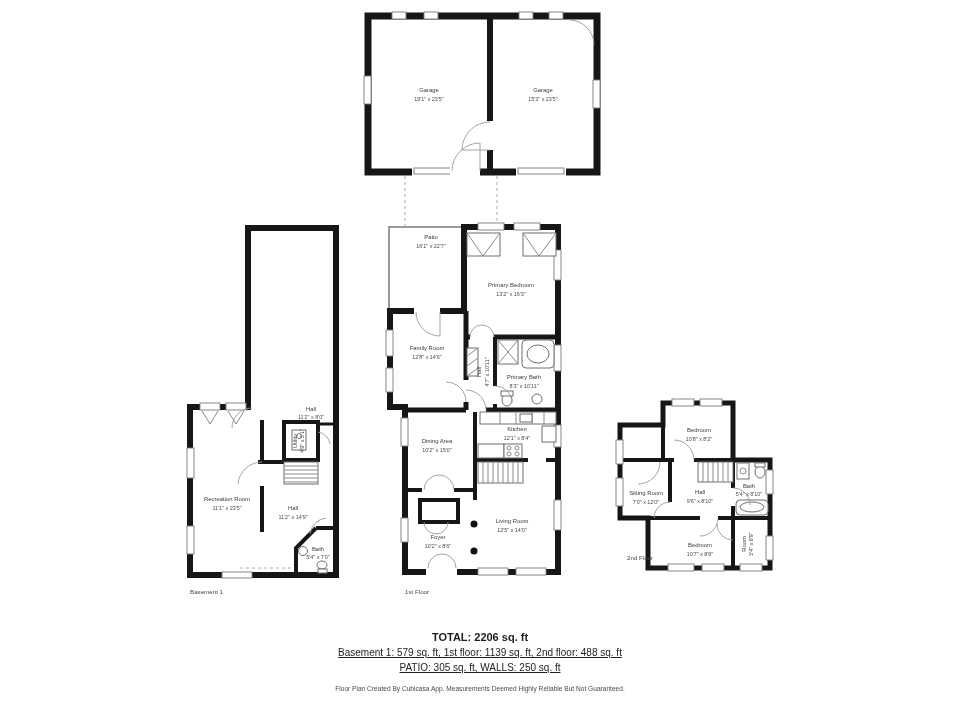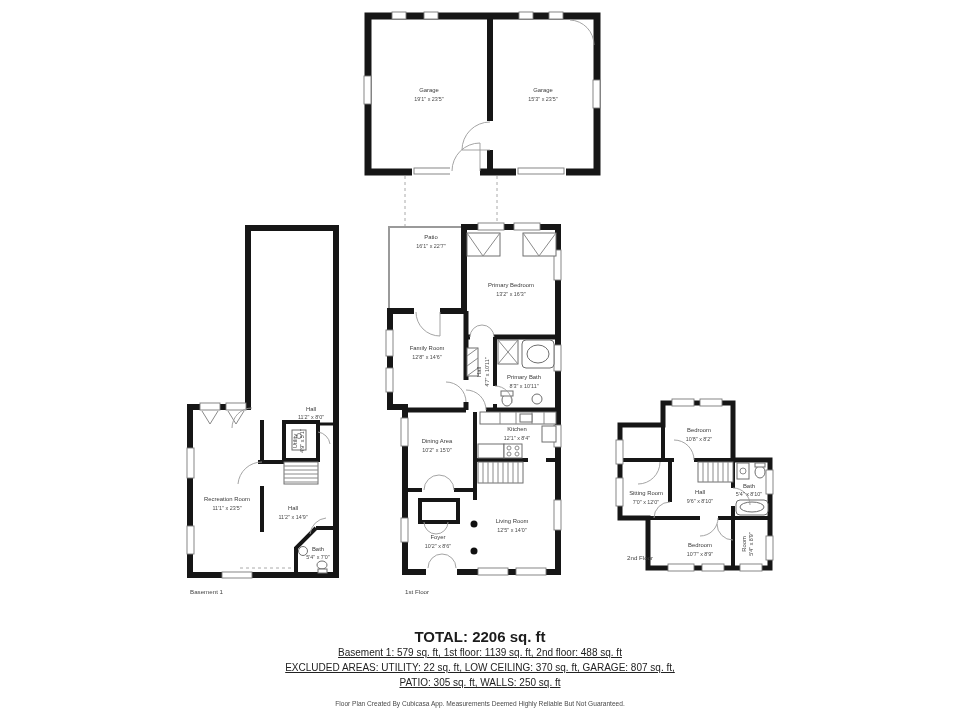--- a/index.html
+++ b/index.html
@@ -10,21 +10,21 @@
   .wall-fill{fill:#ffffff;stroke:#161616;}
   .thin{fill:none;stroke:#8a8a8a;stroke-width:1;}
   .fix{fill:#ffffff;stroke:#6f6f6f;stroke-width:1;}
   .arc{fill:none;stroke:#9a9a9a;stroke-width:0.9;}
   .win{fill:#ffffff;stroke:#7a7a7a;stroke-width:0.9;}
   .dash{fill:none;stroke:#aaaaaa;stroke-width:1;stroke-dasharray:3,3;}
   .rname{font-size:5.9px;fill:#3a3a3a;}
   .rdims{font-size:5.4px;fill:#4a4a4a;}
   .floorlbl{font-size:6.2px;fill:#444;}
   .summary{position:absolute;left:0;right:0;top:629px;text-align:center;color:#1c1c1c;}
-  .summary .total{font-size:15px;font-weight:bold;line-height:16px;}
+  .summary .total{font-size:11px;font-weight:bold;line-height:16px;}
   .summary .line{font-size:10px;line-height:15px;color:#222;text-decoration:underline;}
   .summary .disclaimer{font-size:6.6px;color:#4a4a4a;margin-top:10px;}
 </style>
 </head>
 <body>
 
 <div id="canvas">
 <svg width="960" height="720" viewBox="0 0 960 720">
 
   <g>
@@ -339,17 +339,16 @@
       <text class="rname" x="748" y="542" text-anchor="middle" font-size="5">Room</text>
       <text class="rdims" x="748" y="549" text-anchor="middle" font-size="4.8">5'4" x 8'9"</text>
     </g>
     <text class="floorlbl" x="627" y="560">2nd Floor</text>
   </g>
 </svg>
 
   <div class="summary">
     <div class="total">TOTAL: 2206 sq. ft</div>
     <div class="line">Basement 1: 579 sq. ft, 1st floor: 1139 sq. ft, 2nd floor: 488 sq. ft</div>
-    <div class="line">EXCLUDED AREAS: UTILITY: 22 sq. ft, LOW CEILING: 370 sq. ft, GARAGE: 807 sq. ft,</div>
     <div class="line">PATIO: 305 sq. ft, WALLS: 250 sq. ft</div>
     <div class="disclaimer">Floor Plan Created By Cubicasa App. Measurements Deemed Highly Reliable But Not Guaranteed.</div>
   </div>
 </div>
 
 </body></html>

